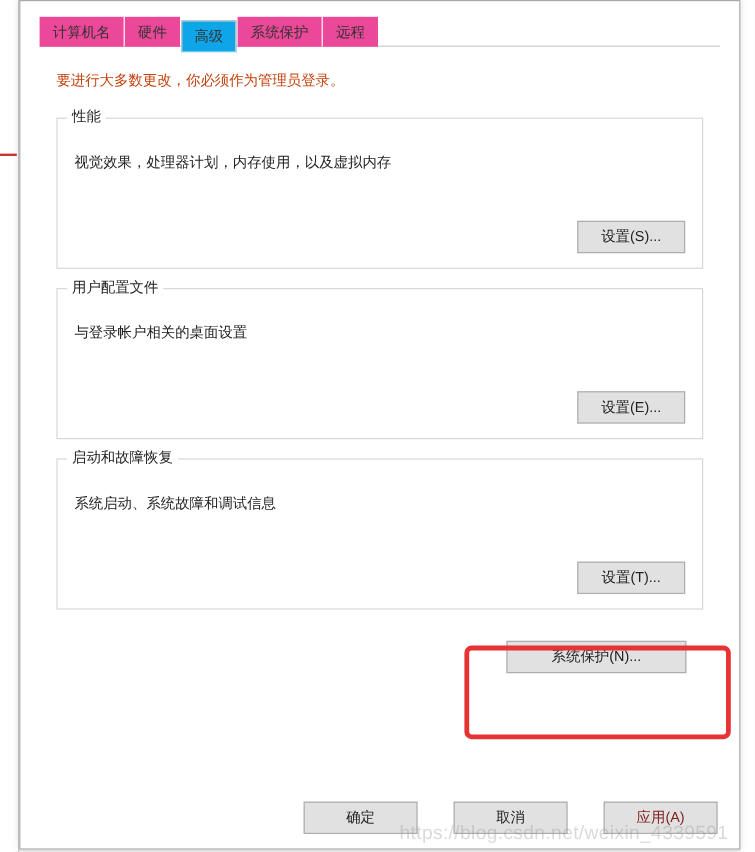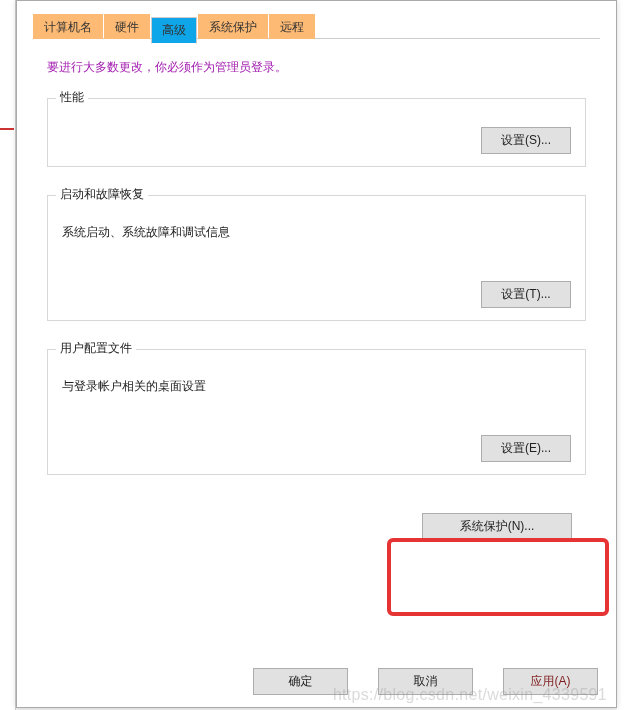--- a/index.html
+++ b/index.html
@@ -75,48 +75,48 @@
       border-bottom: 1px solid #ccc;
       position: relative;
       height: 26px;
     }
     .tab {
       padding: 4px 10px 4px 10px;
       font-size: 12px;
       color: #333;
       border: 1px solid transparent;
       border-bottom: none;
-      background: #fdba74;
+      background: #ec4899;
       position: relative;
       top: 1px;
       cursor: pointer;
       margin-right: 1px;
       height: 25px;
       line-height: 16px;
     }
     .tab.active {
       border: 1px solid #ccc;
       border-bottom: 1px solid #fff;
       background: #0ea5e9;
       top: 4px;
       height: 27px;
       z-index: 2;
     }
     .tab-content {
       padding: 20px 14px 14px 14px;
     }
     .admin-msg {
       font-size: 12px;
-      color: #a21caf;
+      color: #c2410c;
       margin-bottom: 22px;
     }
     .fieldset {
       border: 1px solid #d8d8d8;
       position: relative;
-      margin-bottom: 28px;
+      margin-bottom: 16px;
       padding: 28px 14px 12px 14px;
     }
     .fieldset-legend {
       position: absolute;
       top: -10px;
       left: 8px;
       background: #fff;
       padding: 0 4px;
       font-size: 12px;
       color: #222;
@@ -209,41 +209,42 @@
       <div class="tab active">高级</div>
       <div class="tab">系统保护</div>
       <div class="tab">远程</div>
     </div>
 
     <div class="tab-content">
       <div class="admin-msg">要进行大多数更改，你必须作为管理员登录。</div>
 
       <div class="fieldset">
         <div class="fieldset-legend">性能</div>
+        <div class="fieldset-desc">视觉效果，处理器计划，内存使用，以及虚拟内存</div>
         <div class="btn-row">
           <button class="win-btn">设置(S)...</button>
+        </div>
+      </div>
+
+      <div class="fieldset">
+        <div class="fieldset-legend">用户配置文件</div>
+        <div class="fieldset-desc">与登录帐户相关的桌面设置</div>
+        <div class="btn-row">
+          <button class="win-btn">设置(E)...</button>
         </div>
       </div>
 
       <div class="fieldset">
         <div class="fieldset-legend">启动和故障恢复</div>
         <div class="fieldset-desc">系统启动、系统故障和调试信息</div>
         <div class="btn-row">
           <button class="win-btn">设置(T)...</button>
         </div>
       </div>
 
-      <div class="fieldset">
-        <div class="fieldset-legend">用户配置文件</div>
-        <div class="fieldset-desc">与登录帐户相关的桌面设置</div>
-        <div class="btn-row">
-          <button class="win-btn">设置(E)...</button>
-        </div>
-      </div>
-
       <div class="env-row">
         <button class="win-btn env-btn">系统保护(N)...</button>
       </div>
     </div>
   </div>
 
   <div class="highlight-box" style="left:370px; top:537px; width:222px; height:78px;"></div>
 
   <div class="footer">
     <button class="win-btn">确定</button>

